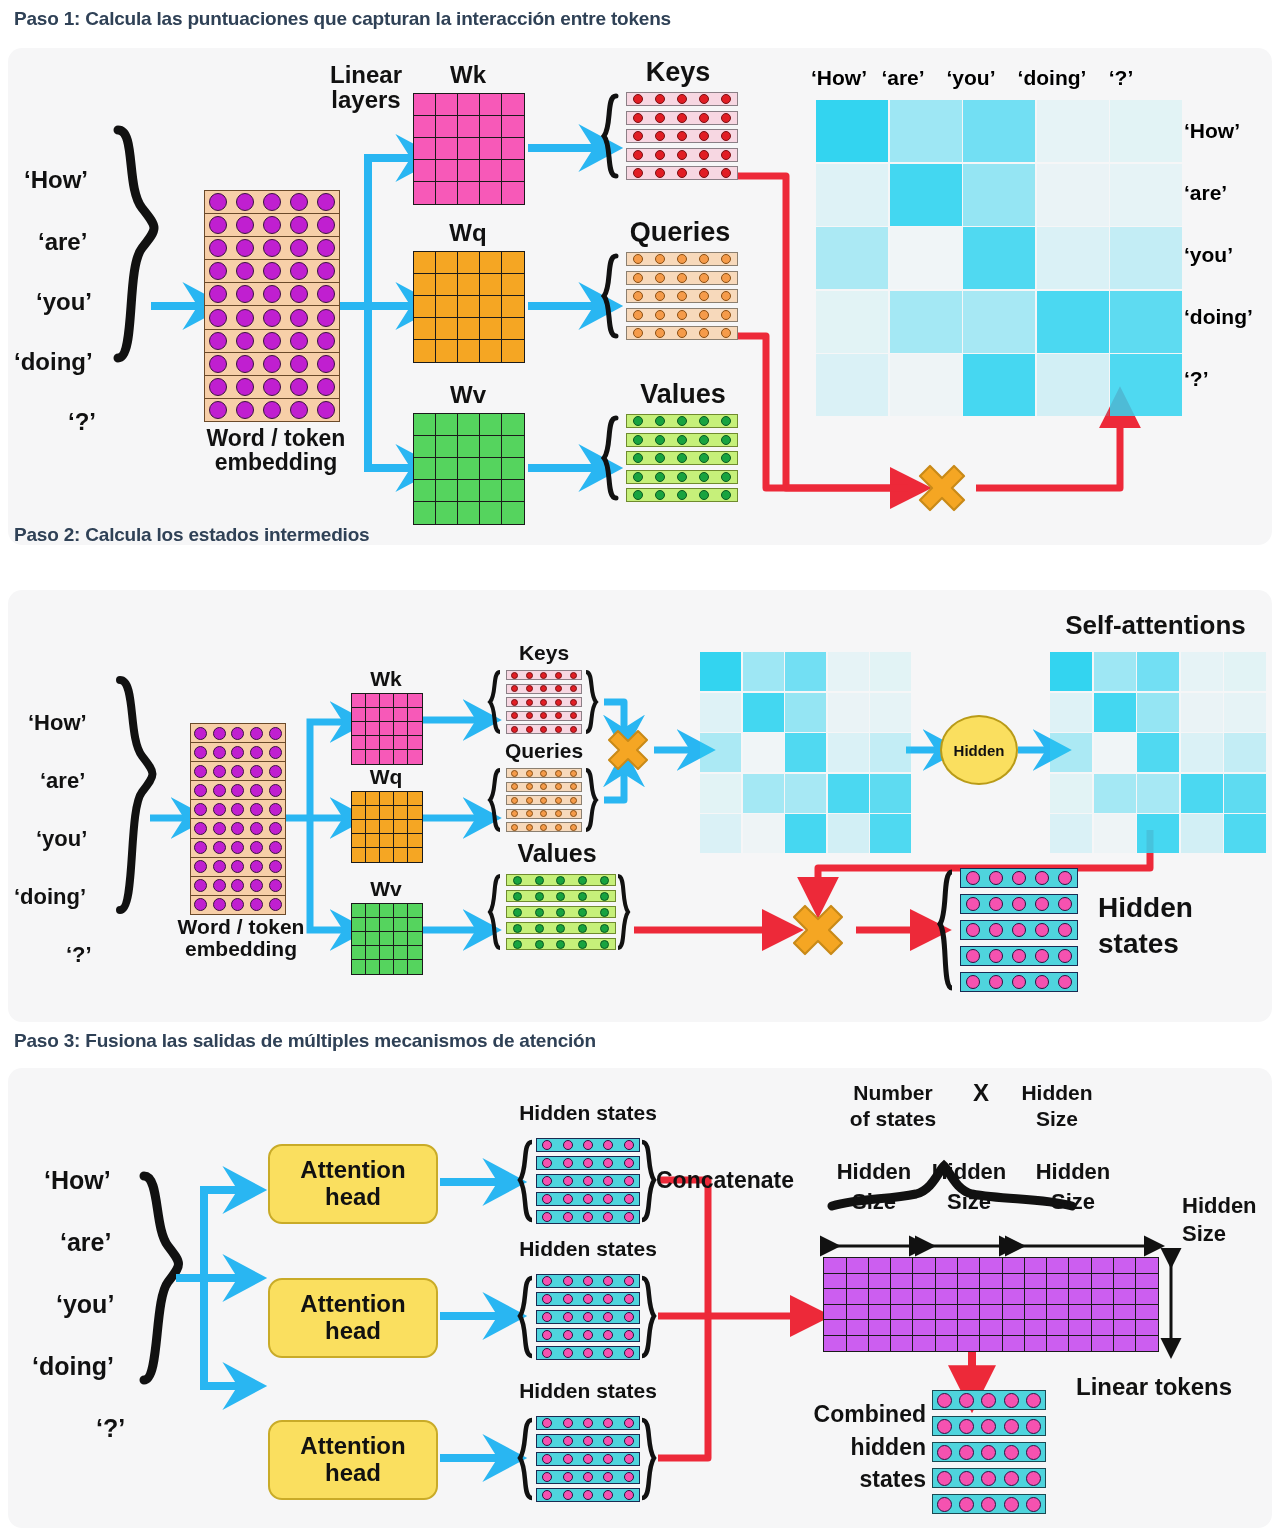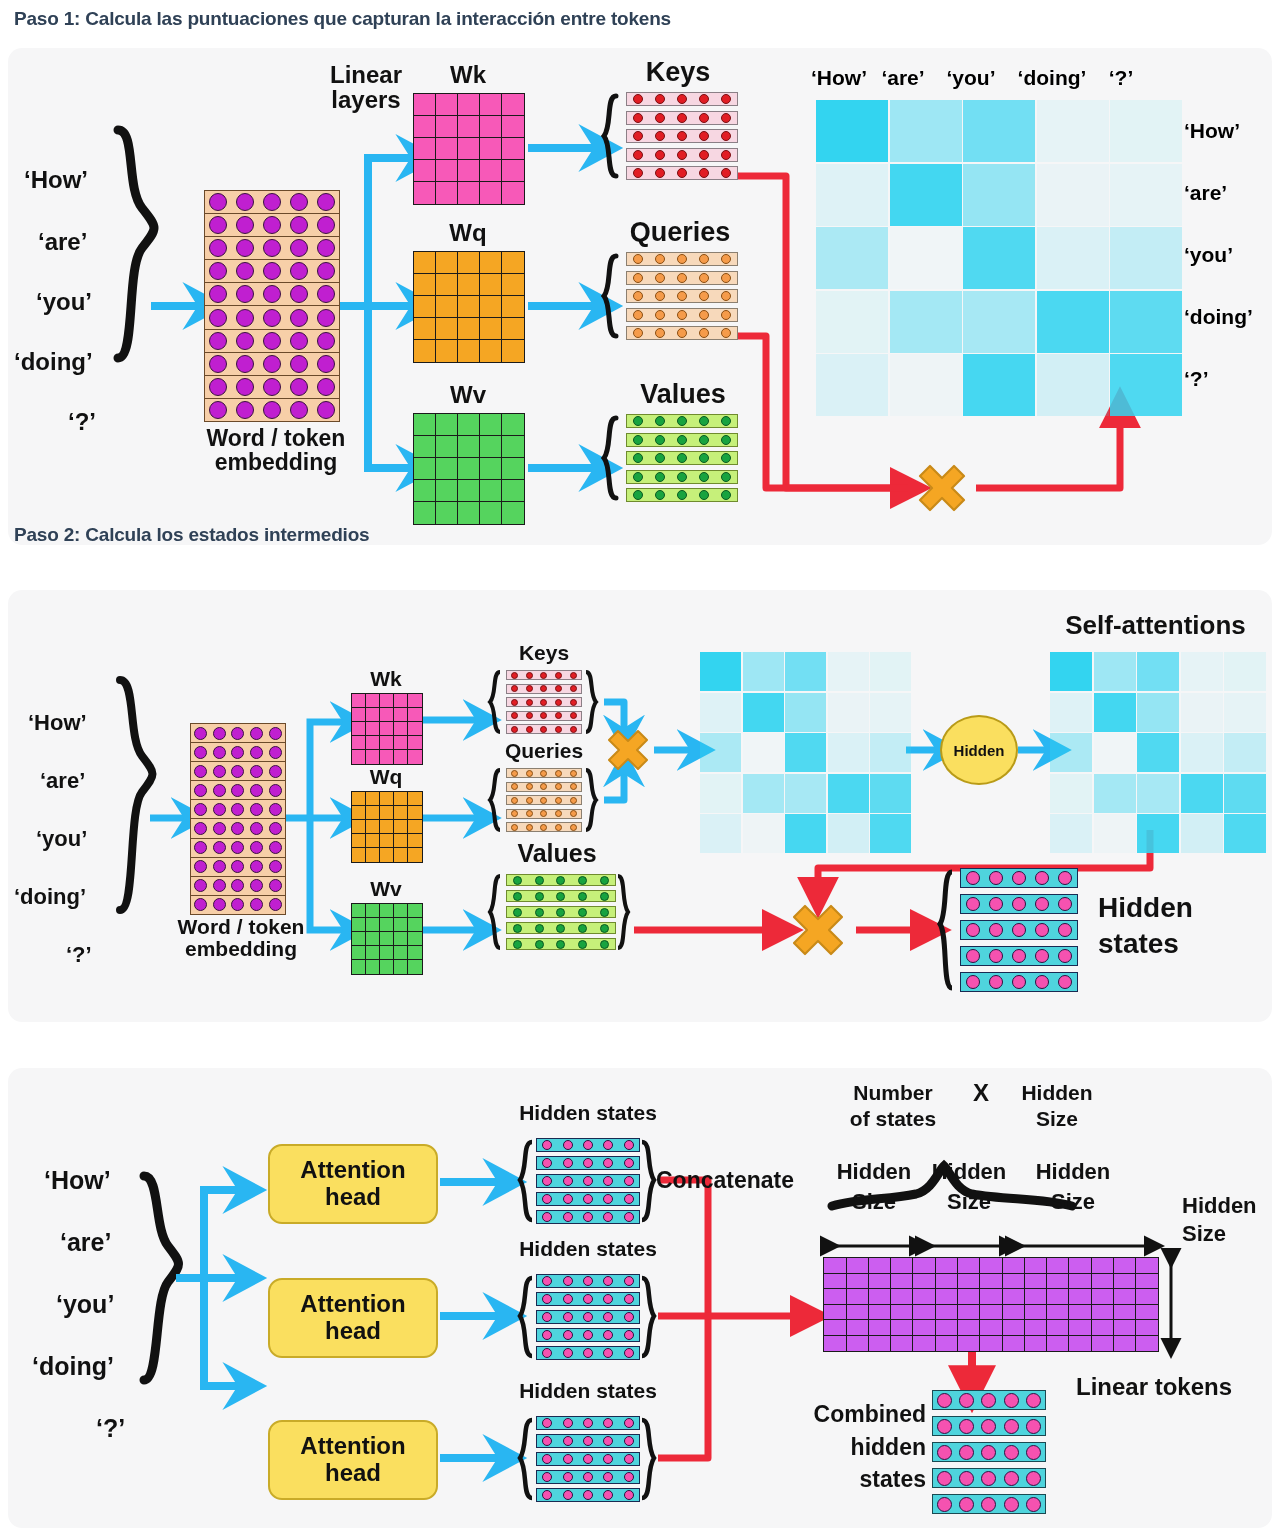--- a/index.html
+++ b/index.html
@@ -912,20 +912,21 @@
           <i style="width:14px;height:14px;background:#f552b0;border:1.4px solid #2b1340"></i>
           <i style="width:14px;height:14px;background:#f552b0;border:1.4px solid #2b1340"></i>
           <i style="width:14px;height:14px;background:#f552b0;border:1.4px solid #2b1340"></i>
           <i style="width:14px;height:14px;background:#f552b0;border:1.4px solid #2b1340"></i>
         </div>
     </div>
     <div class="lbl" style="left:1090px;top:300px;width:170px;text-align:left;font-size:28px;white-space:pre-line;line-height:1.28;">Hidden
 states</div>
   </div>
 
+  <div class="step-title" style="position:absolute;left:6px;top:1030px;">Paso 3: Fusiona las salidas de múltiples mecanismos de atención</div>
 
   <div class="panel" style="left:8px;top:1068px;width:1264px;height:460px;position:absolute;">
 
     <svg class="overlay" viewBox="0 0 1264 460">
       <defs>
         <marker id="ab3" markerWidth="7" markerHeight="7" refX="2.2" refY="3.2" orient="auto">
           <path d="M0,0.2 L5.6,3.2 L0,6.2 L1.9,3.2 Z" fill="#29b6f2"></path>
         </marker>
         <marker id="ar3" markerWidth="7" markerHeight="7" refX="2.6" refY="3.2" orient="auto">
           <path d="M0,0.2 L6,3.2 L0,6.2 Z" fill="#ed2939"></path>

